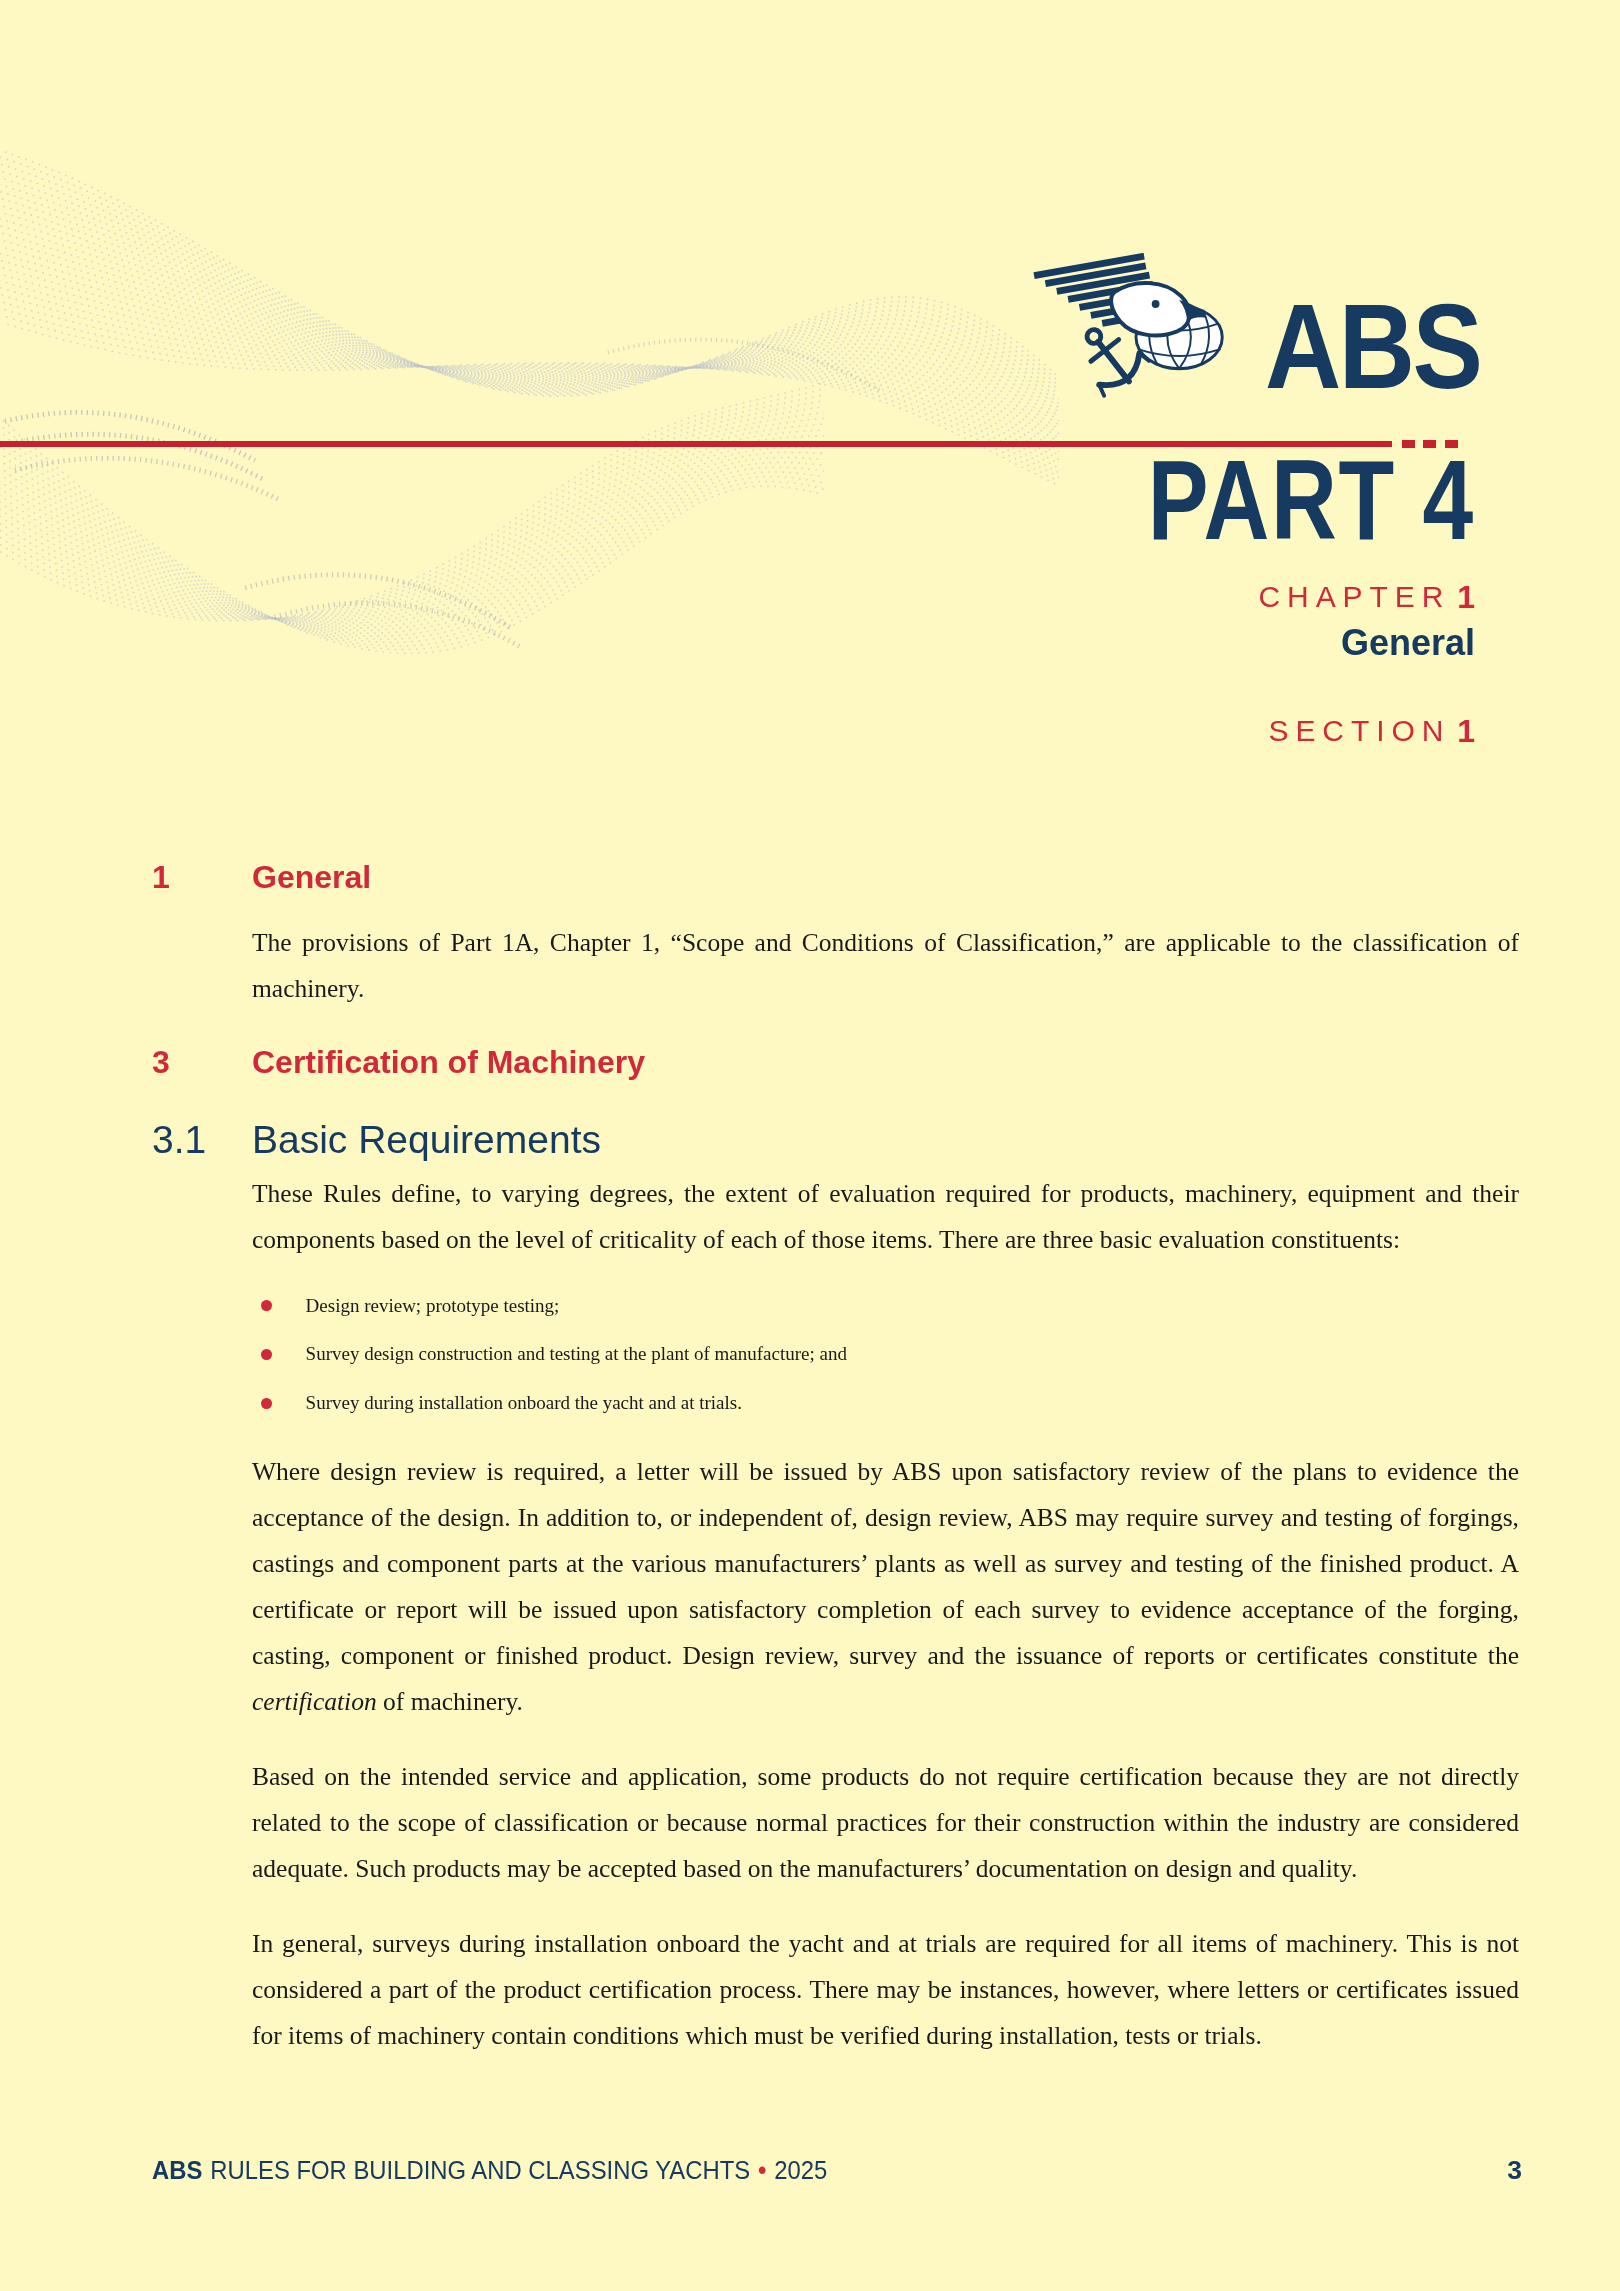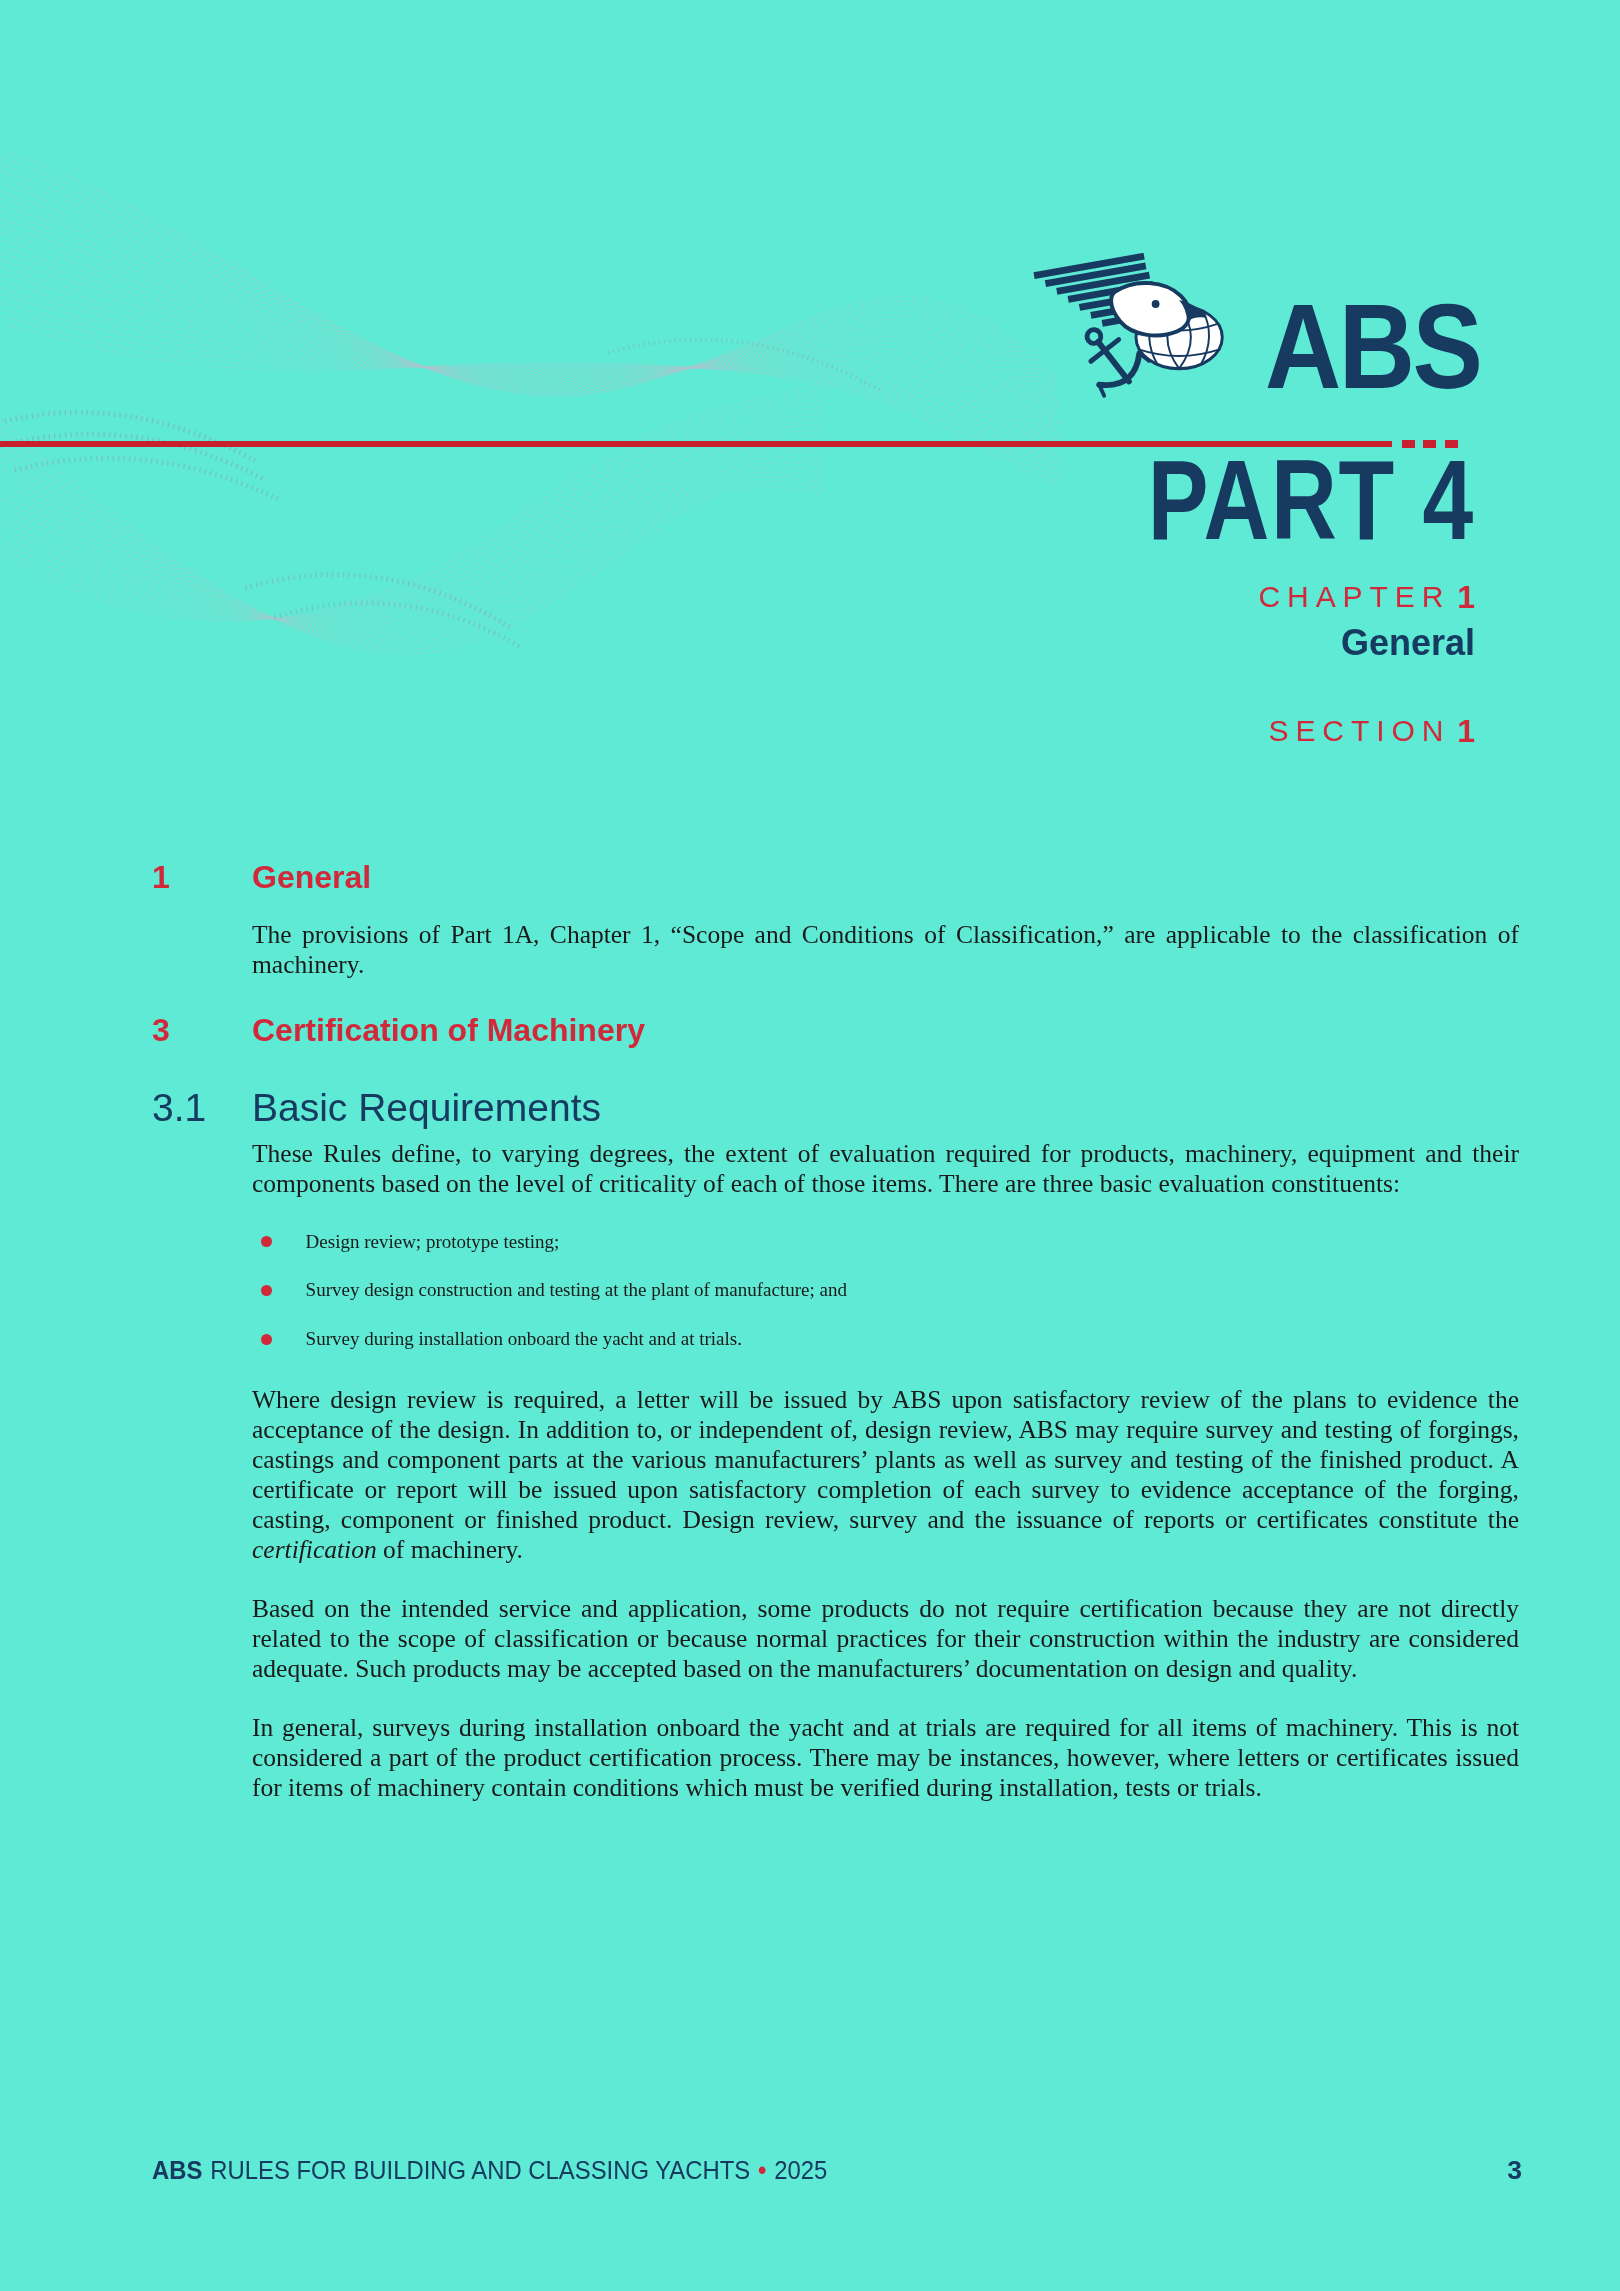--- a/index.html
+++ b/index.html
@@ -1,16 +1,16 @@
 <!DOCTYPE html>
 <html style="--navy: #163a60; --red: #d2293a; --line-red: #c8202f; --body-text: #1a1a1a;"><head>
 <meta charset="utf-8">
 <style>
   html,body{margin:0;padding:0;background:#ffffff;}
-  .page{position:relative;width:1620px;height:2292px;background:#5eead4;overflow:hidden;
+  .page{position:relative;width:1620px;height:2292px;background:#fef9c3;overflow:hidden;
         font-family:"Liberation Serif","DejaVu Serif",serif;color:var(--body-text,#1a1a1a);}
 
   
   .waves{position:absolute;left:0;top:137px;width:1059px;height:686px;}
 
   
   .logo{position:absolute;top:253px;right:110px;display:flex;align-items:flex-start;gap:25.5px;}
   .logo svg{width:208px;height:149px;display:block;}
   .logo-text{font-family:"Liberation Sans","DejaVu Sans",sans-serif;font-weight:700;color:var(--navy);
              font-size:120px;line-height:108px;display:inline-block;transform:scaleX(0.88);
@@ -34,21 +34,21 @@
   .gap-section{margin-top:55px;}
 
   
   .main{position:absolute;left:152px;top:861px;width:1367px;}
   .row{display:flex;align-items:baseline;}
   .rownum{flex:0 0 100px;}
   .h-red{color:var(--red);font-family:"Liberation Sans","DejaVu Sans",sans-serif;
          font-weight:700;font-size:32px;line-height:32px;}
   .h-navy{color:var(--navy);font-family:"Liberation Sans","DejaVu Sans",sans-serif;
           font-weight:400;font-size:39px;line-height:29px;}
-  .para{font-size:25.5px;line-height:30px;text-align:justify;margin:0;}
+  .para{font-size:25.5px;line-height:46px;text-align:justify;margin:0;}
   .m-p1{margin-top:26.5px;}
   .m-h3{margin-top:34px;}
   .m-h31{margin-top:47px;}
   .m-intro{margin-top:17.6px;}
   .bullets{margin-top:25.5px;}
   .bullet{display:flex;margin-bottom:14.7px;font-size:19px;line-height:34px;}
   .bullet .dot{flex:0 0 auto;width:10.8px;height:10.8px;border-radius:50%;background:var(--red);
                margin:11.8px 34px 0 8.8px;}
   .m-par{margin-top:29px;}
   .indent{margin-left:100px;}

